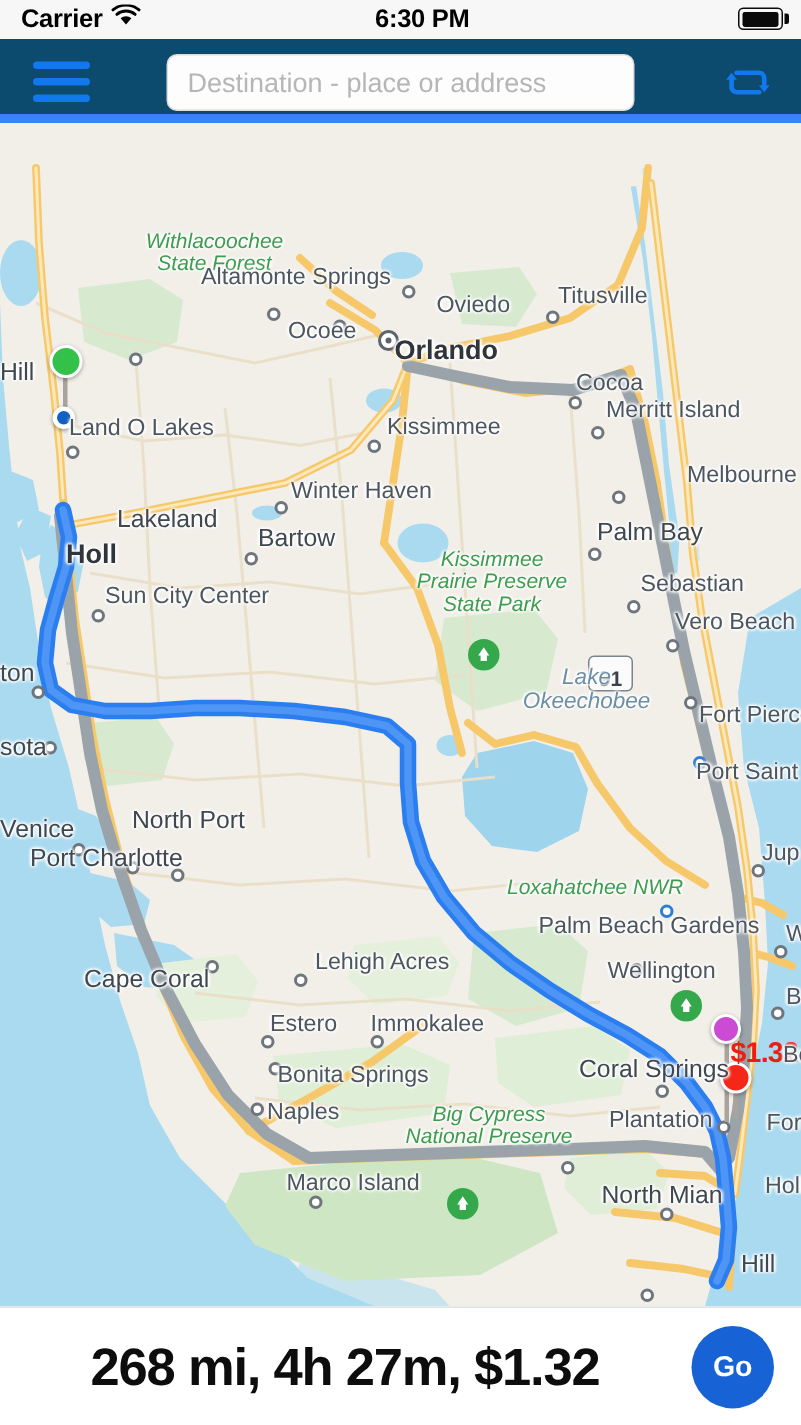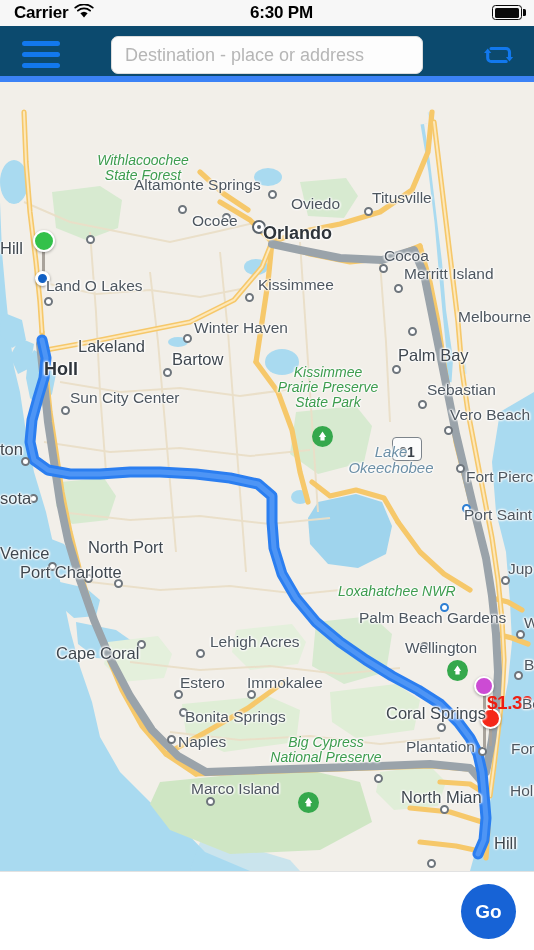--- a/index.html
+++ b/index.html
@@ -416,16 +416,17 @@
     <div class="lbl city" style="left:406px;top:656px;">Plantation</div>
     <div class="lbl city" style="left:511px;top:658px;">Fort</div>
     <div class="lbl city" style="left:510px;top:700px;">Holl</div>
     <div class="lbl city" style="left:191px;top:698px;">Marco Island</div>
     <div class="lbl city med" style="left:401px;top:706px;">North Mian</div>
     <div class="lbl city med" style="left:494px;top:752px;">Hill</div>
 
   </div>
 
   <div class="bottombar">
+    <div class="summary">268 mi, 4h 27m, $1.32</div>
     <button class="go-btn">Go</button>
   </div>
 
 </div>
 
 </body></html>

